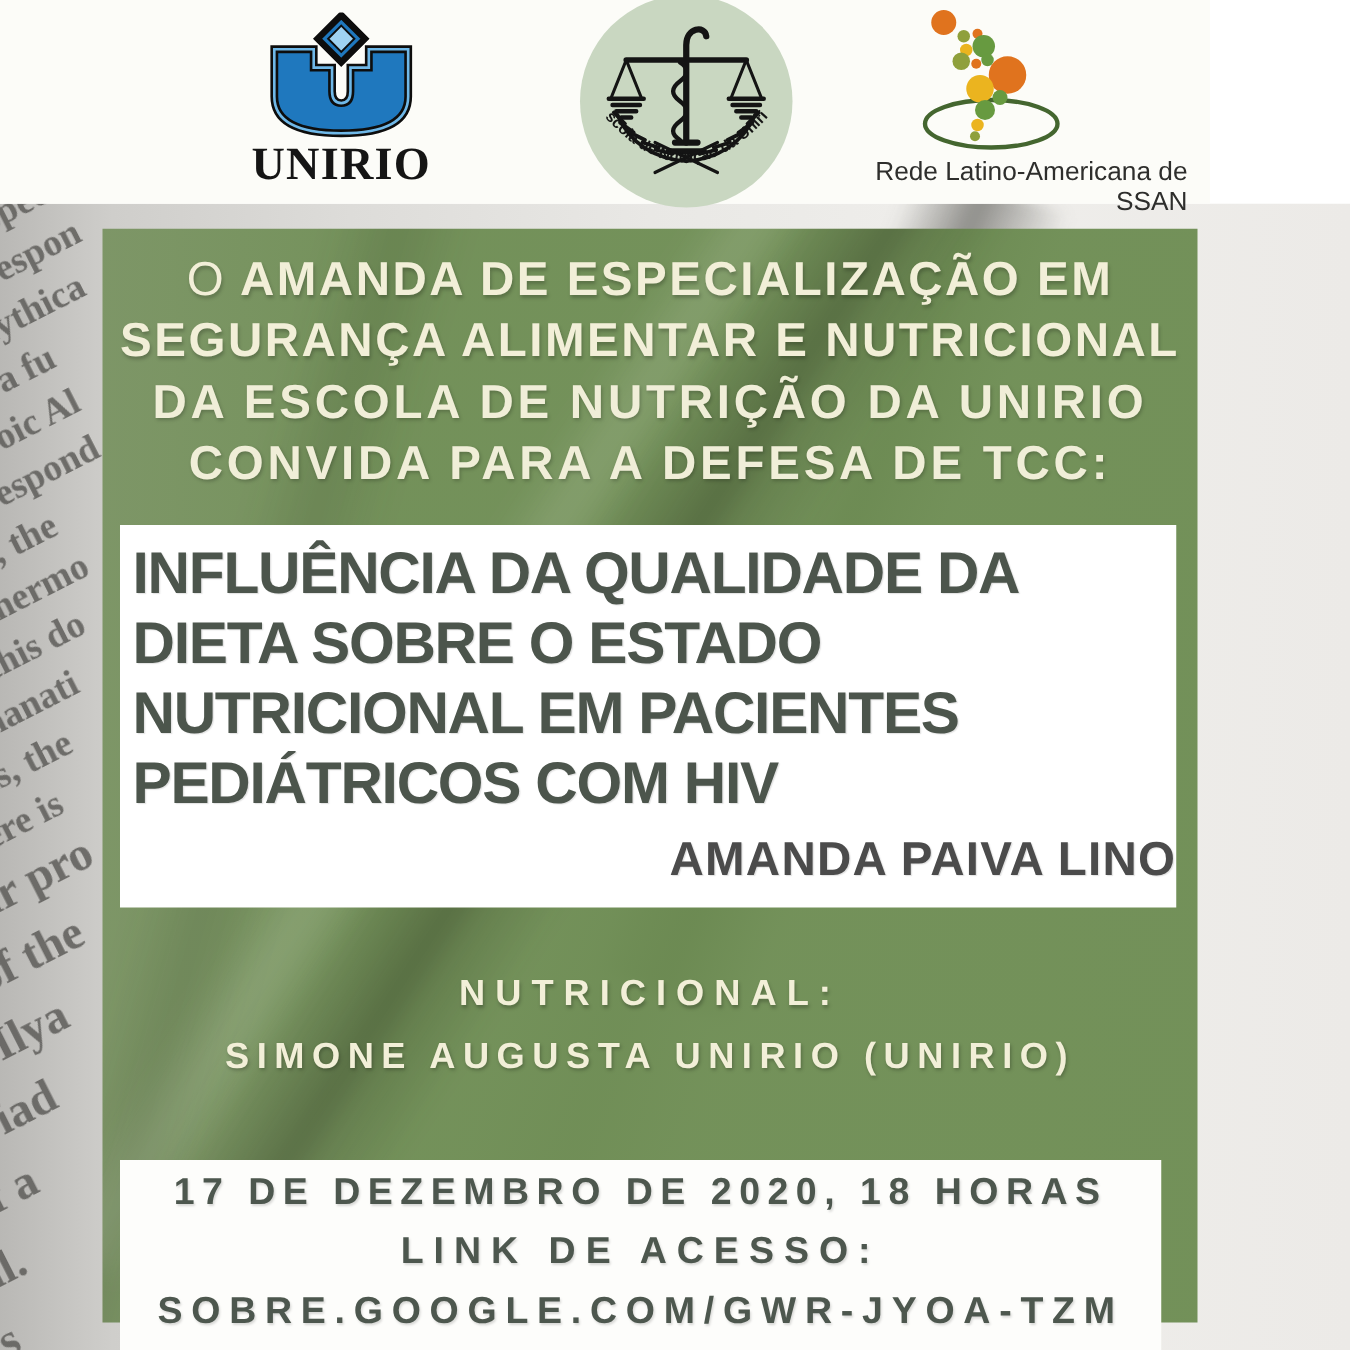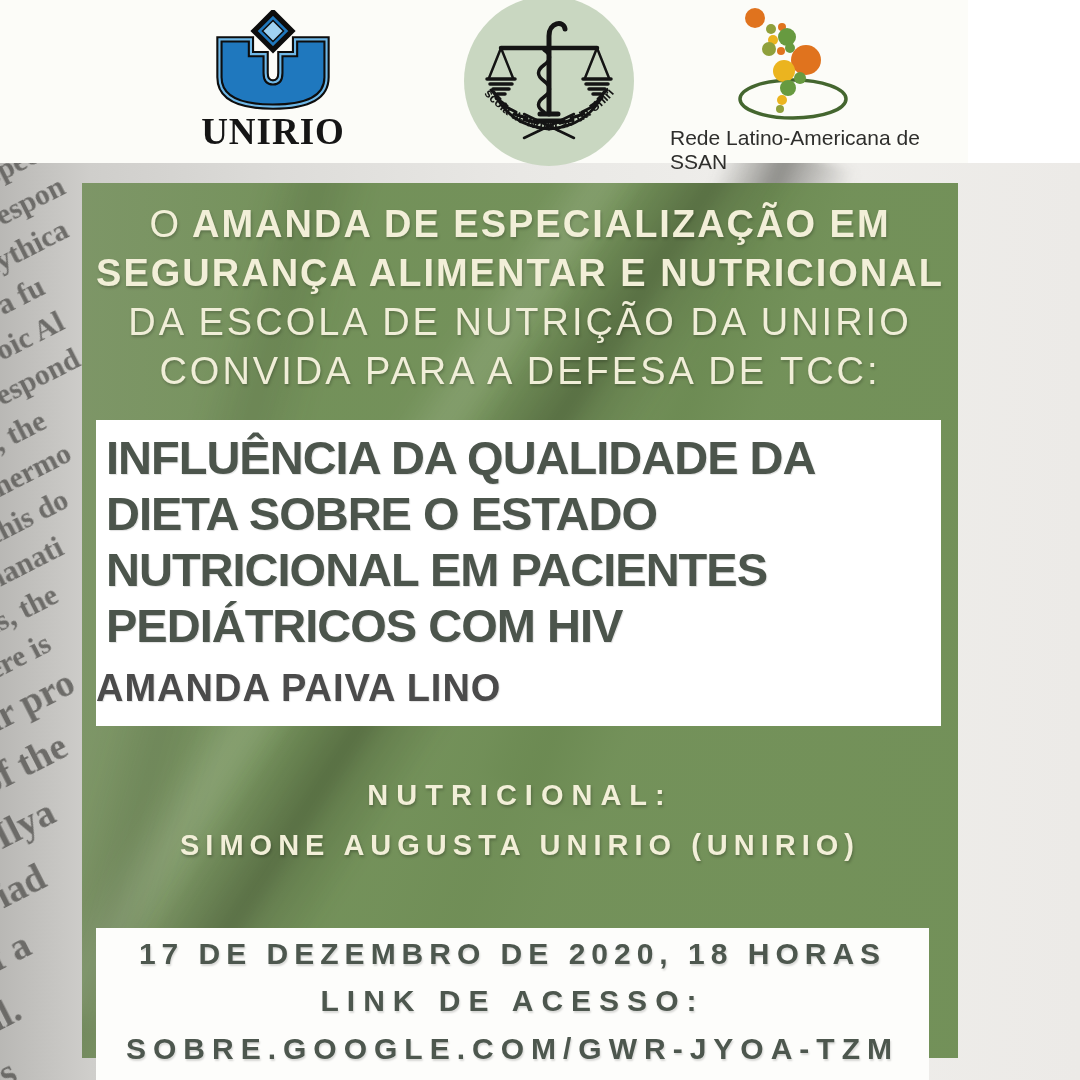--- a/index.html
+++ b/index.html
@@ -23,43 +23,43 @@
   .pstreak2{left:380px;top:380px;width:170px;height:720px;transform:rotate(18deg);
     background:linear-gradient(90deg,transparent,rgba(50,55,40,.25) 50%,transparent);filter:blur(10px);}
   
   .topband{position:absolute;left:0;top:0;width:968px;height:163px;background:#fcfcf8;}
   .logo-unirio{position:absolute;left:198px;top:10px;width:150px;height:142px;}
   .unirio-word{position:absolute;left:0;top:100px;width:150px;text-align:center;
     font-family:"Liberation Serif",serif;font-weight:bold;font-size:37px;letter-spacing:1px;color:#151515;}
   .logo-school{position:absolute;left:464px;top:-4px;width:170px;height:170px;border-radius:50%;
     background:#c9d7c1;overflow:hidden;}
   .logo-ssan{position:absolute;left:670px;top:4px;width:280px;height:155px;}
-  .ssan-word{position:absolute;left:0;top:122px;width:280px;text-align:left;
+  .ssan-word{position:absolute;left:0;top:122px;width:280px;text-align:right;
     font-size:21px;color:#2e2e2c;letter-spacing:0px;}
   
   .green{position:absolute;left:82px;top:183px;width:876px;height:875px;overflow:hidden;
     background:linear-gradient(to right,rgba(105,136,78,.80) 0px,rgba(107,139,80,.93) 230px,rgba(107,139,80,.94) 100%);}
   .gstreak1{left:323px;top:-188px;width:150px;height:1100px;transform:rotate(33deg);
     background:linear-gradient(90deg,transparent,rgba(30,38,18,.22) 35%,rgba(25,32,15,.30) 50%,rgba(30,38,18,.16) 64%,transparent);filter:blur(7px);}
   .gstreak2{left:242px;top:-188px;width:80px;height:1100px;transform:rotate(33deg);
     background:linear-gradient(90deg,transparent,rgba(255,255,245,.12) 50%,transparent);filter:blur(8px);}
   .gstreak3{left:40px;top:-80px;width:110px;height:1150px;transform:rotate(16deg);
     background:linear-gradient(90deg,transparent,rgba(30,38,18,.12) 50%,transparent);filter:blur(9px);}
   .invite{position:absolute;left:0;top:17px;width:876px;text-align:center;
     color:#f2efd8;line-height:49px;font-size:38px;letter-spacing:2px;
     text-shadow:1px 2px 3px rgba(0,0,0,.22);}
   .invite .bold{font-weight:bold;}
-  .invite .light{font-weight:normal;letter-spacing:3px;color:#f0eed8;}
+  .invite .light{font-weight:bold;letter-spacing:3px;color:#f0eed8;}
   .invite .prefix{font-weight:normal;margin-right:11px;}
   
   .titlebox{position:absolute;left:96px;top:420px;width:845px;height:306px;background:#ffffff;}
   .thesis-title{position:absolute;left:10px;top:10px;width:825px;white-space:pre-line;
     font-weight:bold;font-size:47px;line-height:56px;letter-spacing:-1px;color:#4c554c;
     text-shadow:1px 1px 1px rgba(0,0,0,.12);}
-  .author{position:absolute;left:0;bottom:16px;width:845px;text-align:left;
+  .author{position:absolute;left:0;bottom:16px;width:845px;text-align:right;
     font-weight:bold;font-size:38px;letter-spacing:1px;color:#4b4b4b;
     text-shadow:1px 1px 1px rgba(0,0,0,.12);}
   
   .advisor{position:absolute;left:82px;top:770px;width:876px;text-align:center;color:#f2efd8;
     text-shadow:1px 2px 3px rgba(0,0,0,.25);font-weight:bold;}
   .adv-label{font-size:29px;letter-spacing:8px;line-height:50px;}
   .adv-name{font-size:29px;letter-spacing:6px;line-height:50px;}
   
   .footerbox{position:absolute;left:96px;top:928px;width:833px;height:157px;background:#fdfdfb;
     text-align:center;color:#4d574e;font-weight:bold;padding-top:2px;box-sizing:border-box;

